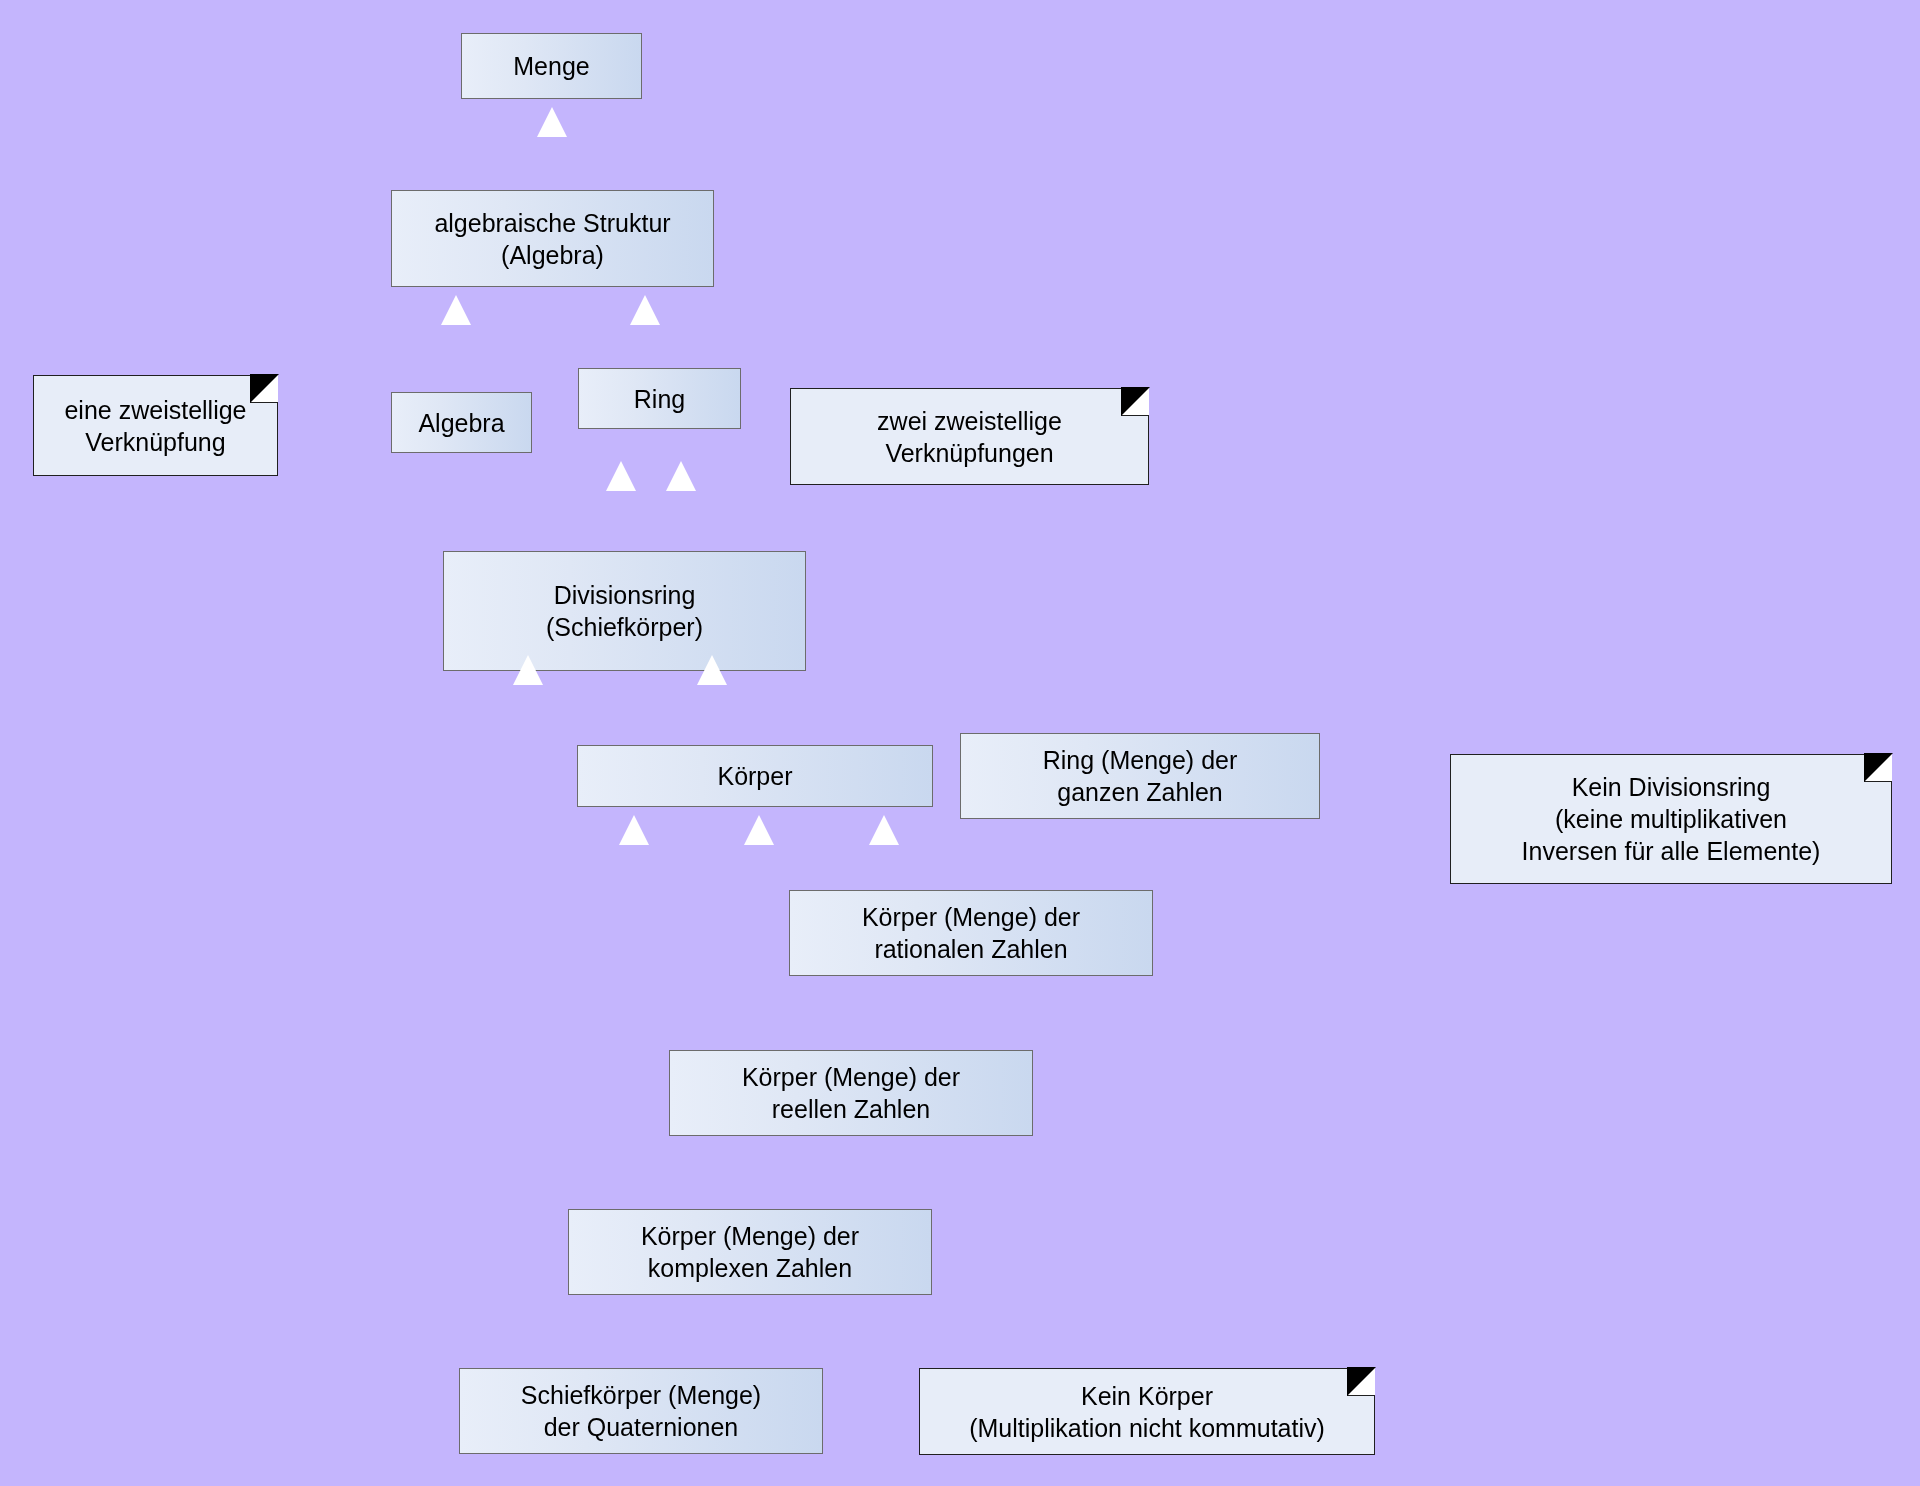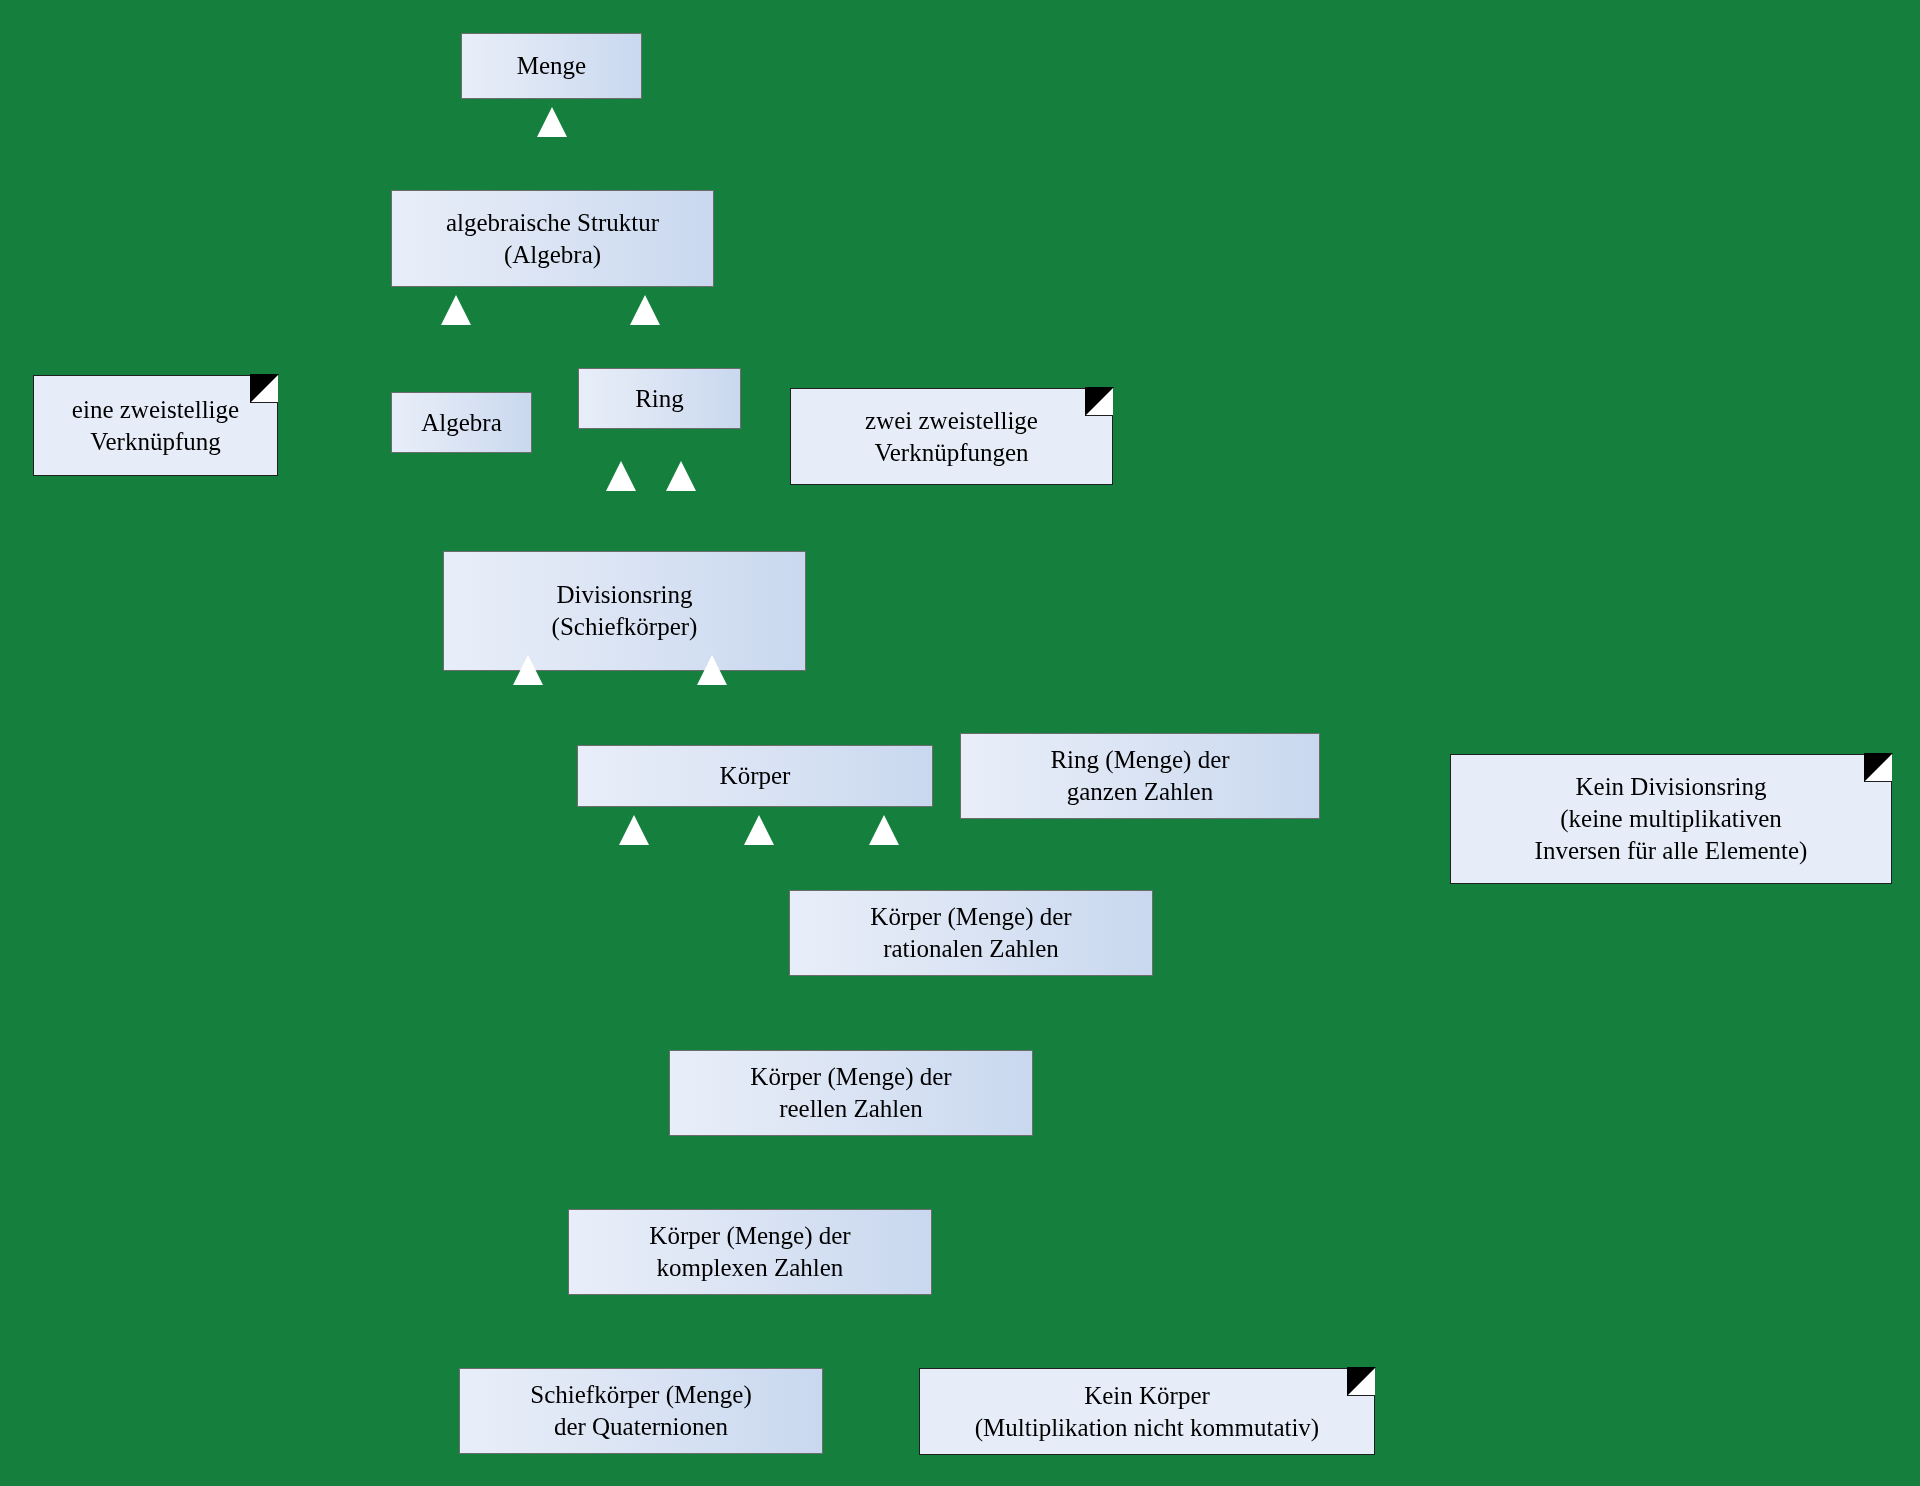--- a/index.html
+++ b/index.html
@@ -5,22 +5,22 @@
 <style>
   html, body {
     margin: 0;
     padding: 0;
     background: #000000;
   }
   #canvas {
     position: relative;
     width: 1920px;
     height: 1486px;
-    background: #15803d;
-    font-family: Liberation Serif, serif;
+    background: #c4b5fd;
+    font-family: Liberation Sans, sans-serif;
     overflow: hidden;
   }
 
   
   .node {
     position: absolute;
     box-sizing: border-box;
     border: 1px solid #6c6c6c;
     background: linear-gradient(to right, #e8eef9 0%, #dfe7f5 35%, #c9d8ef 100%);
     color: #000000;
@@ -126,21 +126,21 @@
   <div class="node" style="left:459px; top:1368px; width:364px; height:86px;">Schiefkörper (Menge)
 der Quaternionen</div>
 
   <div class="note" style="left:33px; top:375px; width:245px; height:101px;">
     <div class="note-body"></div>
     <div class="note-fold"></div>
     <div class="note-text">eine zweistellige
 Verknüpfung</div>
   </div>
 
-  <div class="note" style="left:790px; top:388px; width:323px; height:97px;">
+  <div class="note" style="left:790px; top:388px; width:359px; height:97px;">
     <div class="note-body"></div>
     <div class="note-fold"></div>
     <div class="note-text">zwei zweistellige
 Verknüpfungen</div>
   </div>
 
   <div class="note" style="left:1450px; top:754px; width:442px; height:130px;">
     <div class="note-body"></div>
     <div class="note-fold"></div>
     <div class="note-text">Kein Divisionsring

